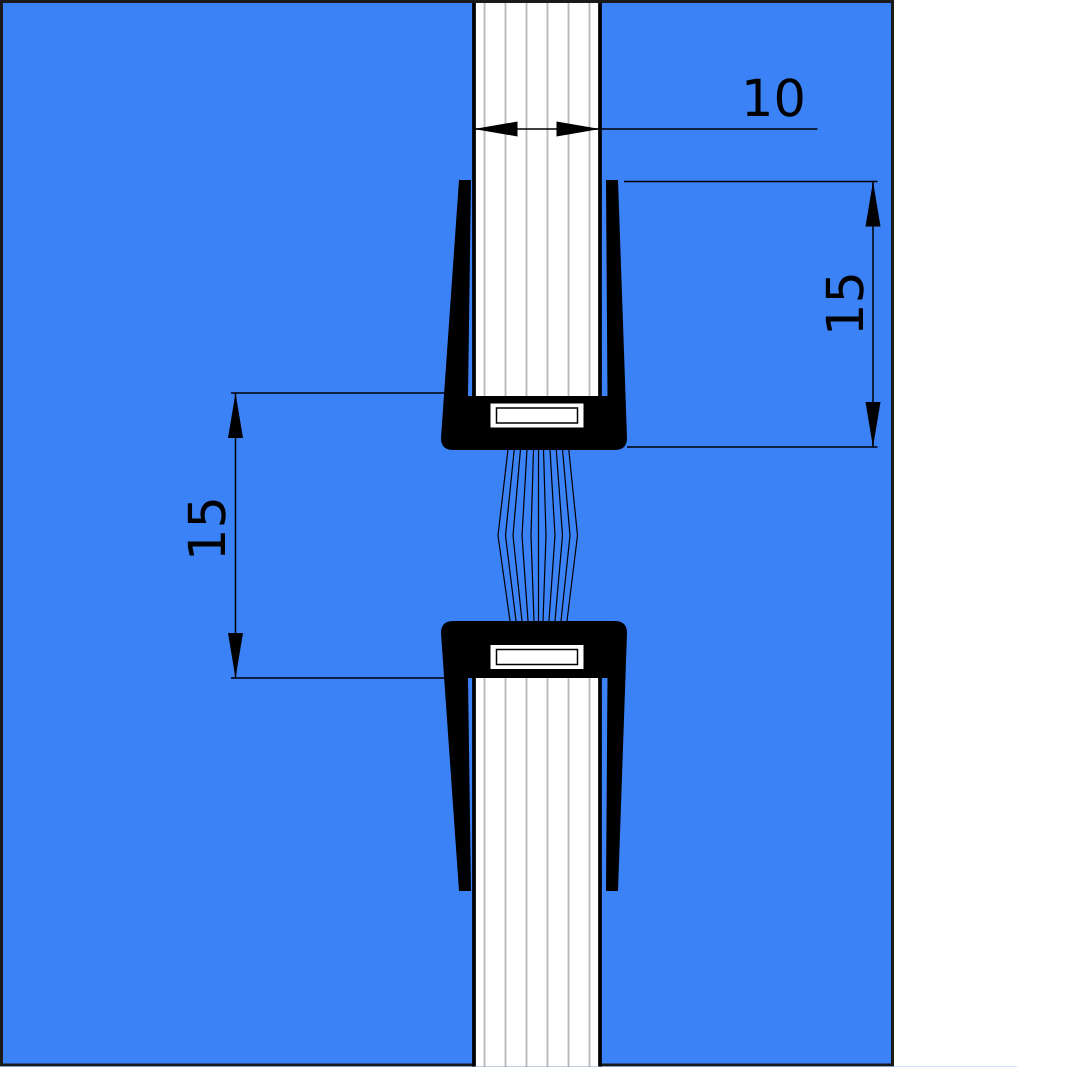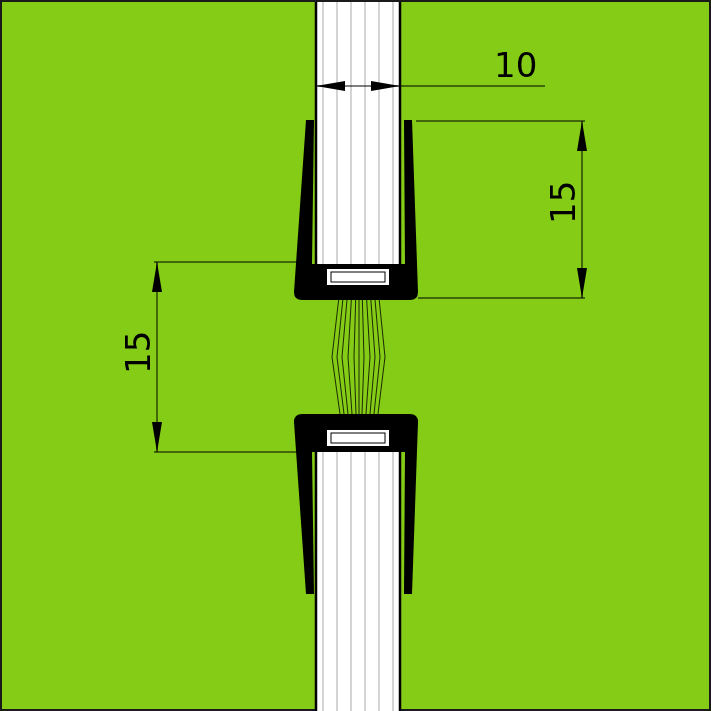--- a/index.html
+++ b/index.html
@@ -1,17 +1,17 @@
 <!DOCTYPE html>
 <html><head>
 <meta charset="utf-8">
 <style>
   html, body { margin: 0; padding: 0; background: #ffffff; }
   body { width: 711px; height: 711px; overflow: hidden; }
-  .frame { position: relative; width: 711px; height: 711px; box-sizing: border-box; border: 2px solid #1a1a1a; background: #84cc16; }
+  .frame { position: relative; width: 596px; height: 711px; box-sizing: border-box; border: 2px solid #1a1a1a; background: #3b82f6; }
   svg { position: absolute; left: 0; top: 0; }
   .dim-text { font-family: "DejaVu Sans", sans-serif; font-size: 34px; fill: #000; }
 </style>
 </head>
 <body>
 
 <div class="frame">
 <svg width="711" height="711" viewBox="0 0 711 711">
   <defs>
     <pattern id="glass" x="314" y="0" width="14" height="10" patternUnits="userSpaceOnUse">

